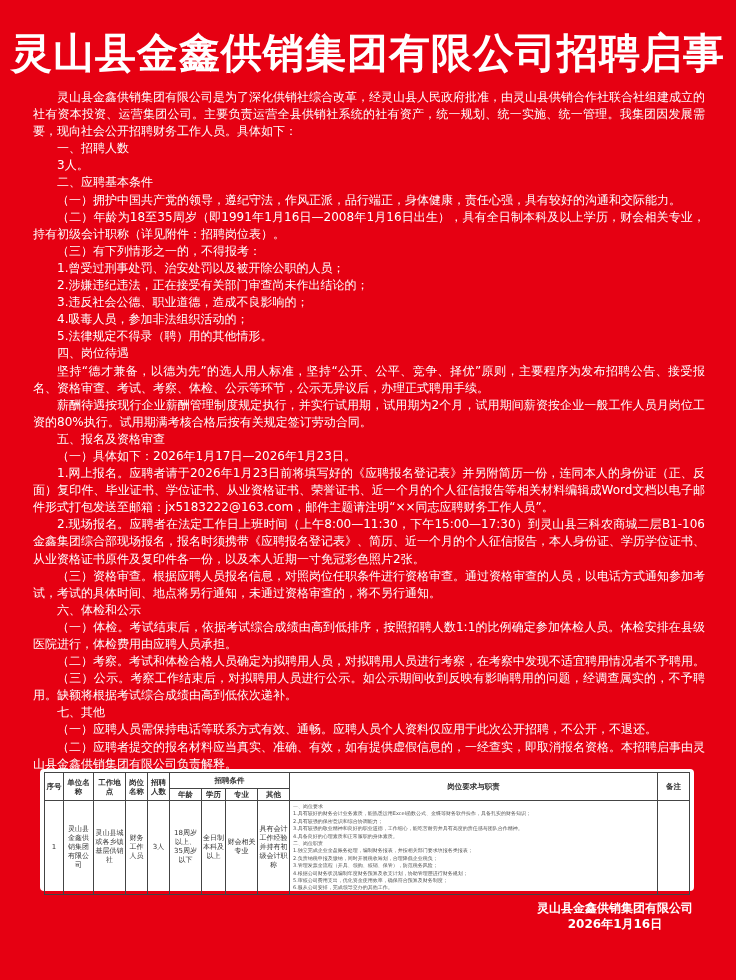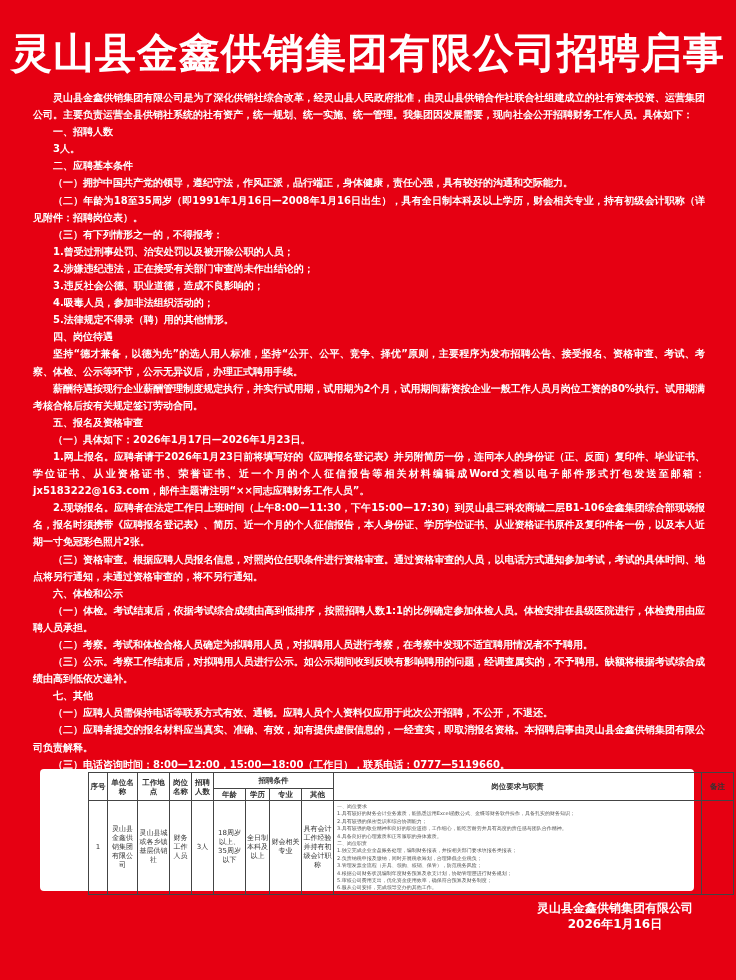--- a/index.html
+++ b/index.html
@@ -10,32 +10,32 @@
     color:#ffffff;
     position:relative;
   }
   .title {
     position:absolute; left:0; top:28px; width:736px;
     text-align:center; font-size:41px; font-weight:bold; letter-spacing:1px;
     line-height:50px;
   }
   .body-text {
     position:absolute; left:33px; top:89px; width:672px;
-    font-size:10px; font-weight:bold; line-height:17.1px;
+    font-size:12px; font-weight:normal; line-height:17.1px;
   }
   .p { margin:0; text-indent:2em; text-align:justify; }
   .attach { margin-top:14px; padding-left:2em; }
   .table-card {
     position:absolute; left:40px; top:769px; width:654px; height:122px;
     background:#ffffff; border-radius:4px; color:#333;
     box-sizing:border-box; padding:3px 4px;
   }
   table {
     border-collapse:collapse; width:100%; height:100%;
-    font-size:7px; color:#333; table-layout:fixed;margin-left:44px;
+    font-size:7px; color:#333; table-layout:fixed;
   }
   th, td { border:1px solid #444; text-align:center; vertical-align:middle; padding:1px; }
   th { font-weight:bold; font-size:7.5px; line-height:9px; }
   td { line-height:9px; }
   td.duties { text-align:left; font-size:5px; line-height:7.4px; vertical-align:top; padding:2px 3px; color:#555; }
   .sign {
     position:absolute; left:515px; top:900px; width:200px;
     font-size:12px; font-weight:bold; line-height:16px; text-align:center;
   }
 </style>

